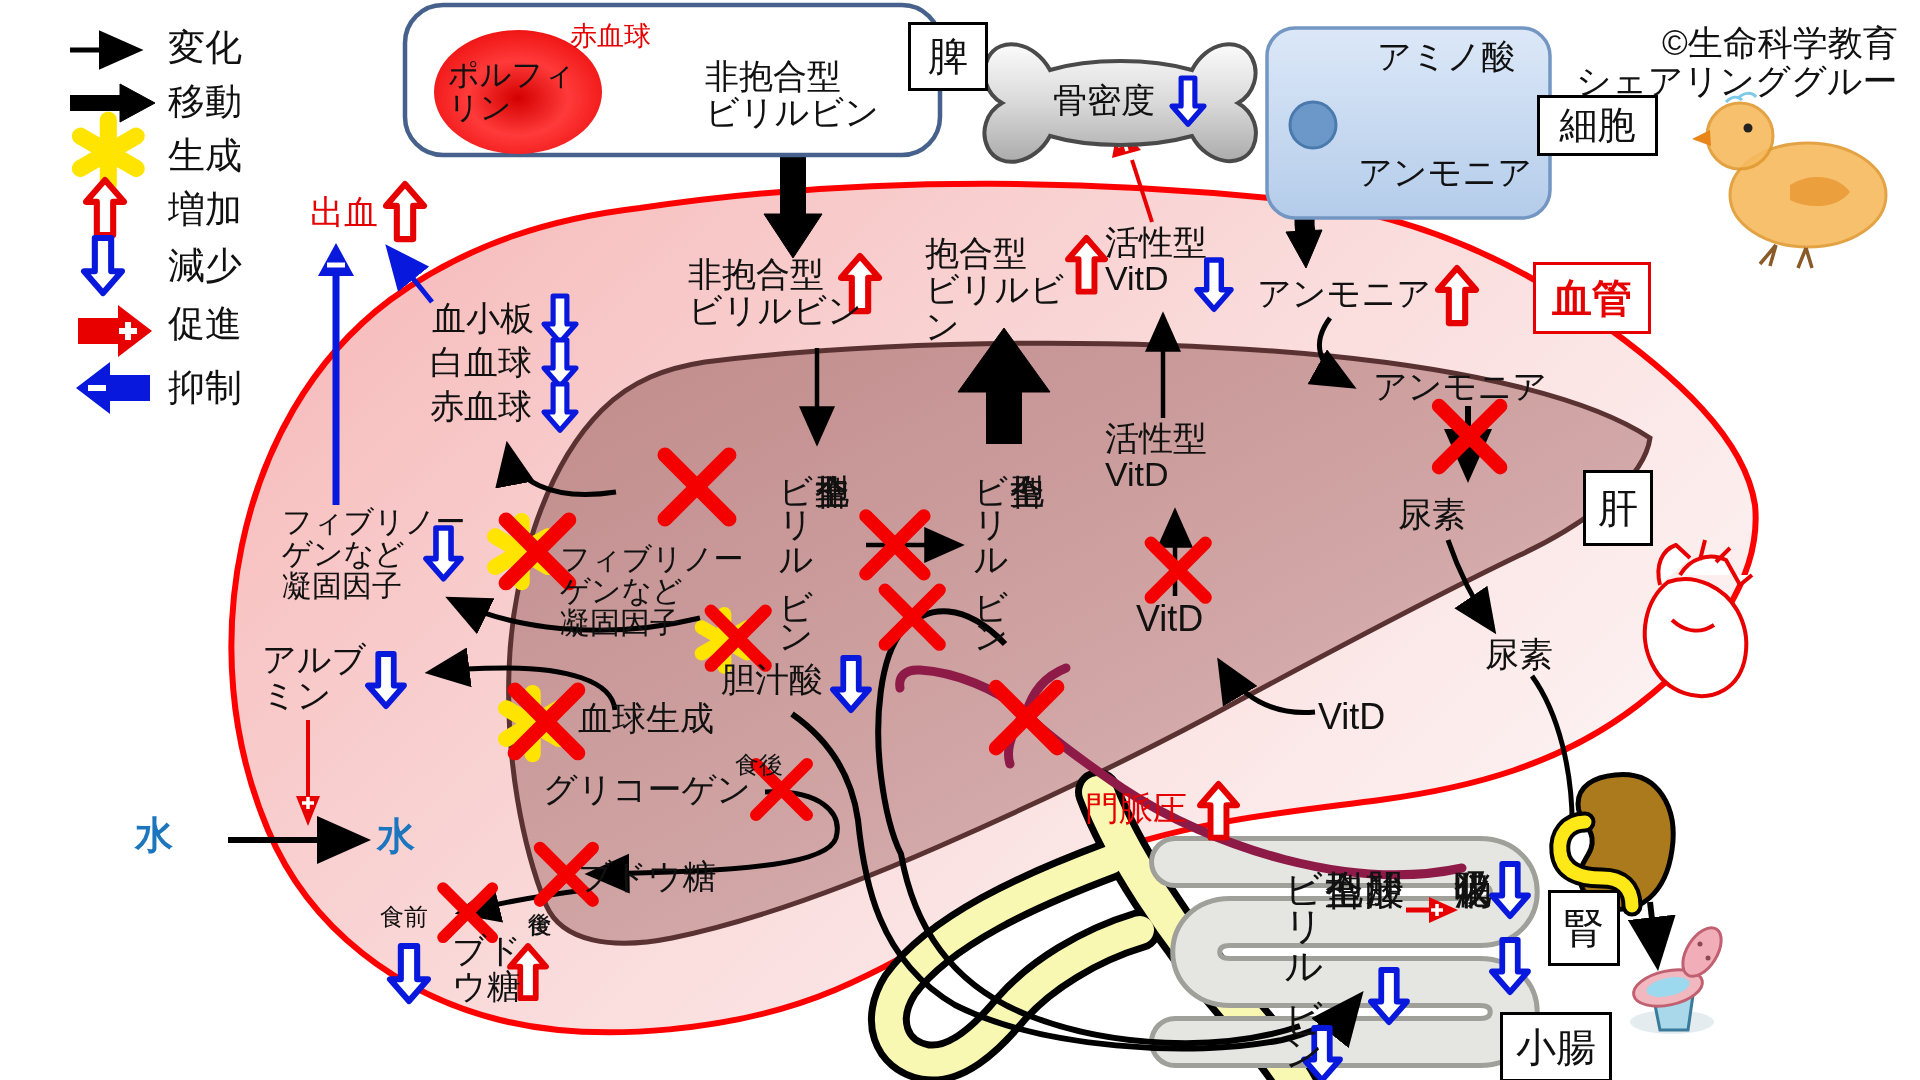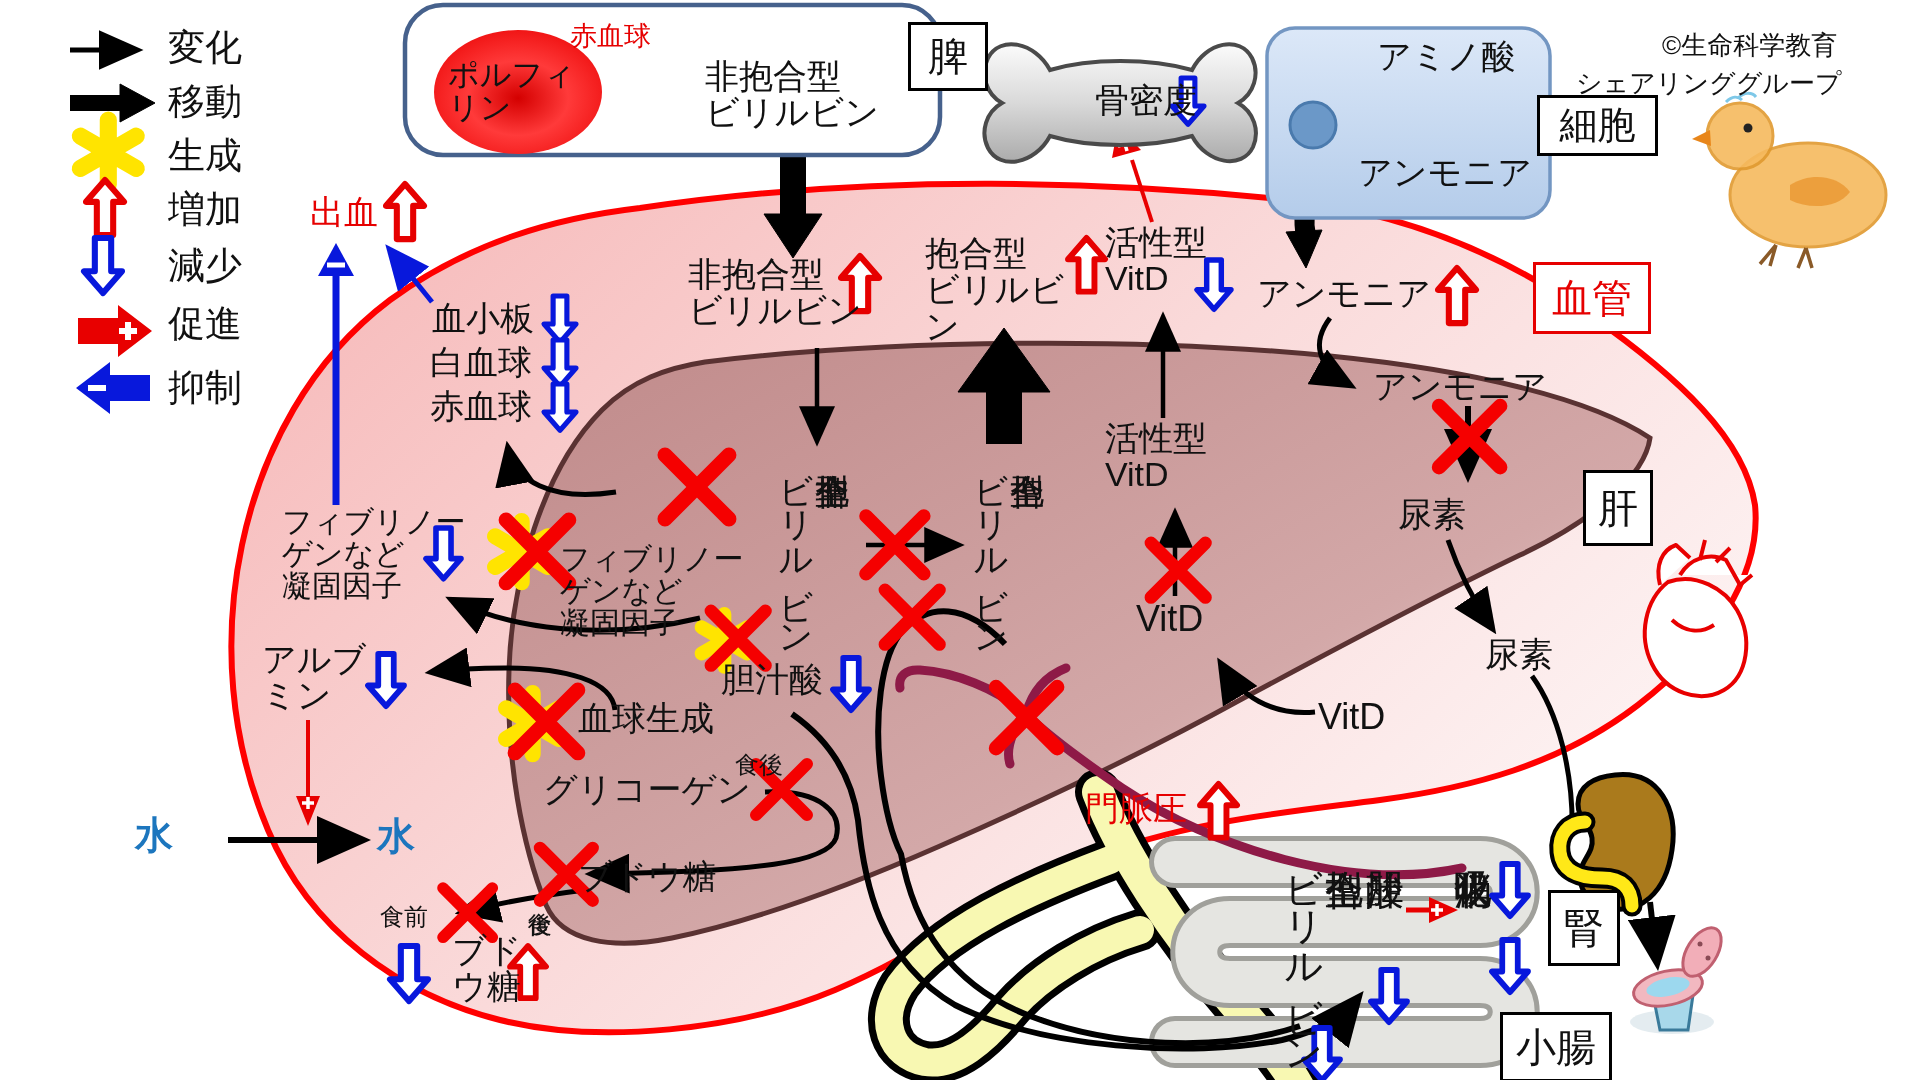--- a/index.html
+++ b/index.html
@@ -8,22 +8,22 @@
   #bg{position:absolute;left:0;top:0;}
   .lbl{position:absolute;font-size:34px;color:#111;white-space:pre-line;line-height:1.07;font-weight:500;z-index:5;}
   .c{text-align:left;}
   .vert{writing-mode:vertical-rl;}
   .red{color:#E60000;}
   .blue{color:#1C76BE;font-weight:700;}
   .sm{font-size:24px;}
   .big{font-size:38px;}
   .tag{position:absolute;background:#fff;border:3px solid #000;display:flex;align-items:center;
        justify-content:center;font-size:40px;color:#111;z-index:6;font-weight:500;}
-  .tagred{border-color:#E60000;color:#E60000;}
-  .credit{position:absolute;font-size:26px;color:#111;z-index:5;margin-top:8px;}
+  .tagred{border-color:#E60000;color:#E60000;font-weight:bold;}
+  .credit{position:absolute;font-size:35px;color:#111;z-index:5;}
 </style>
 </head>
 <body>
 
 <div id="stage">
 
 <svg id="bg" width="1920" height="1080" viewBox="0 0 1920 1080">
   <defs>
     <linearGradient id="gVessel" x1="0" y1="0" x2="1" y2="0.6">
       <stop offset="0" stop-color="#F6B6B6"></stop>
@@ -265,21 +265,21 @@
 <div class="lbl" style="left:168px;top:304px;font-size:37px">促進</div>
 <div class="lbl" style="left:168px;top:368px;font-size:37px">抑制</div>
 
 <div class="lbl red" style="left:570px;top:22px;font-size:27px">赤血球</div>
 <div class="lbl c" style="left:448px;top:58px;width:140px;font-size:31px">ポルフィ
 リン</div>
 <div class="lbl c" style="left:705px;top:58px;width:185px">非抱合型
 ビリルビン</div>
 <div class="tag" style="left:908px;top:22px;width:74px;height:63px">脾</div>
 
-<div class="lbl" style="left:1095px;top:82px">骨密度</div>
+<div class="lbl" style="left:1053px;top:82px">骨密度</div>
 <div class="lbl" style="left:1377px;top:38px">アミノ酸</div>
 <div class="lbl" style="left:1358px;top:154px">アンモニア</div>
 <div class="tag" style="left:1537px;top:95px;width:115px;height:55px;font-size:38px">細胞</div>
 <div class="credit" style="left:1662px;top:20px">©生命科学教育</div>
 <div class="credit" style="left:1576px;top:58px">シェアリンググループ</div>
 
 <div class="tag tagred" style="left:1533px;top:262px;width:112px;height:66px">血管</div>
 <div class="lbl red" style="left:310px;top:194px">出血</div>
 <div class="lbl" style="left:432px;top:300px">血小板</div>
 <div class="lbl" style="left:430px;top:344px">白血球</div>

